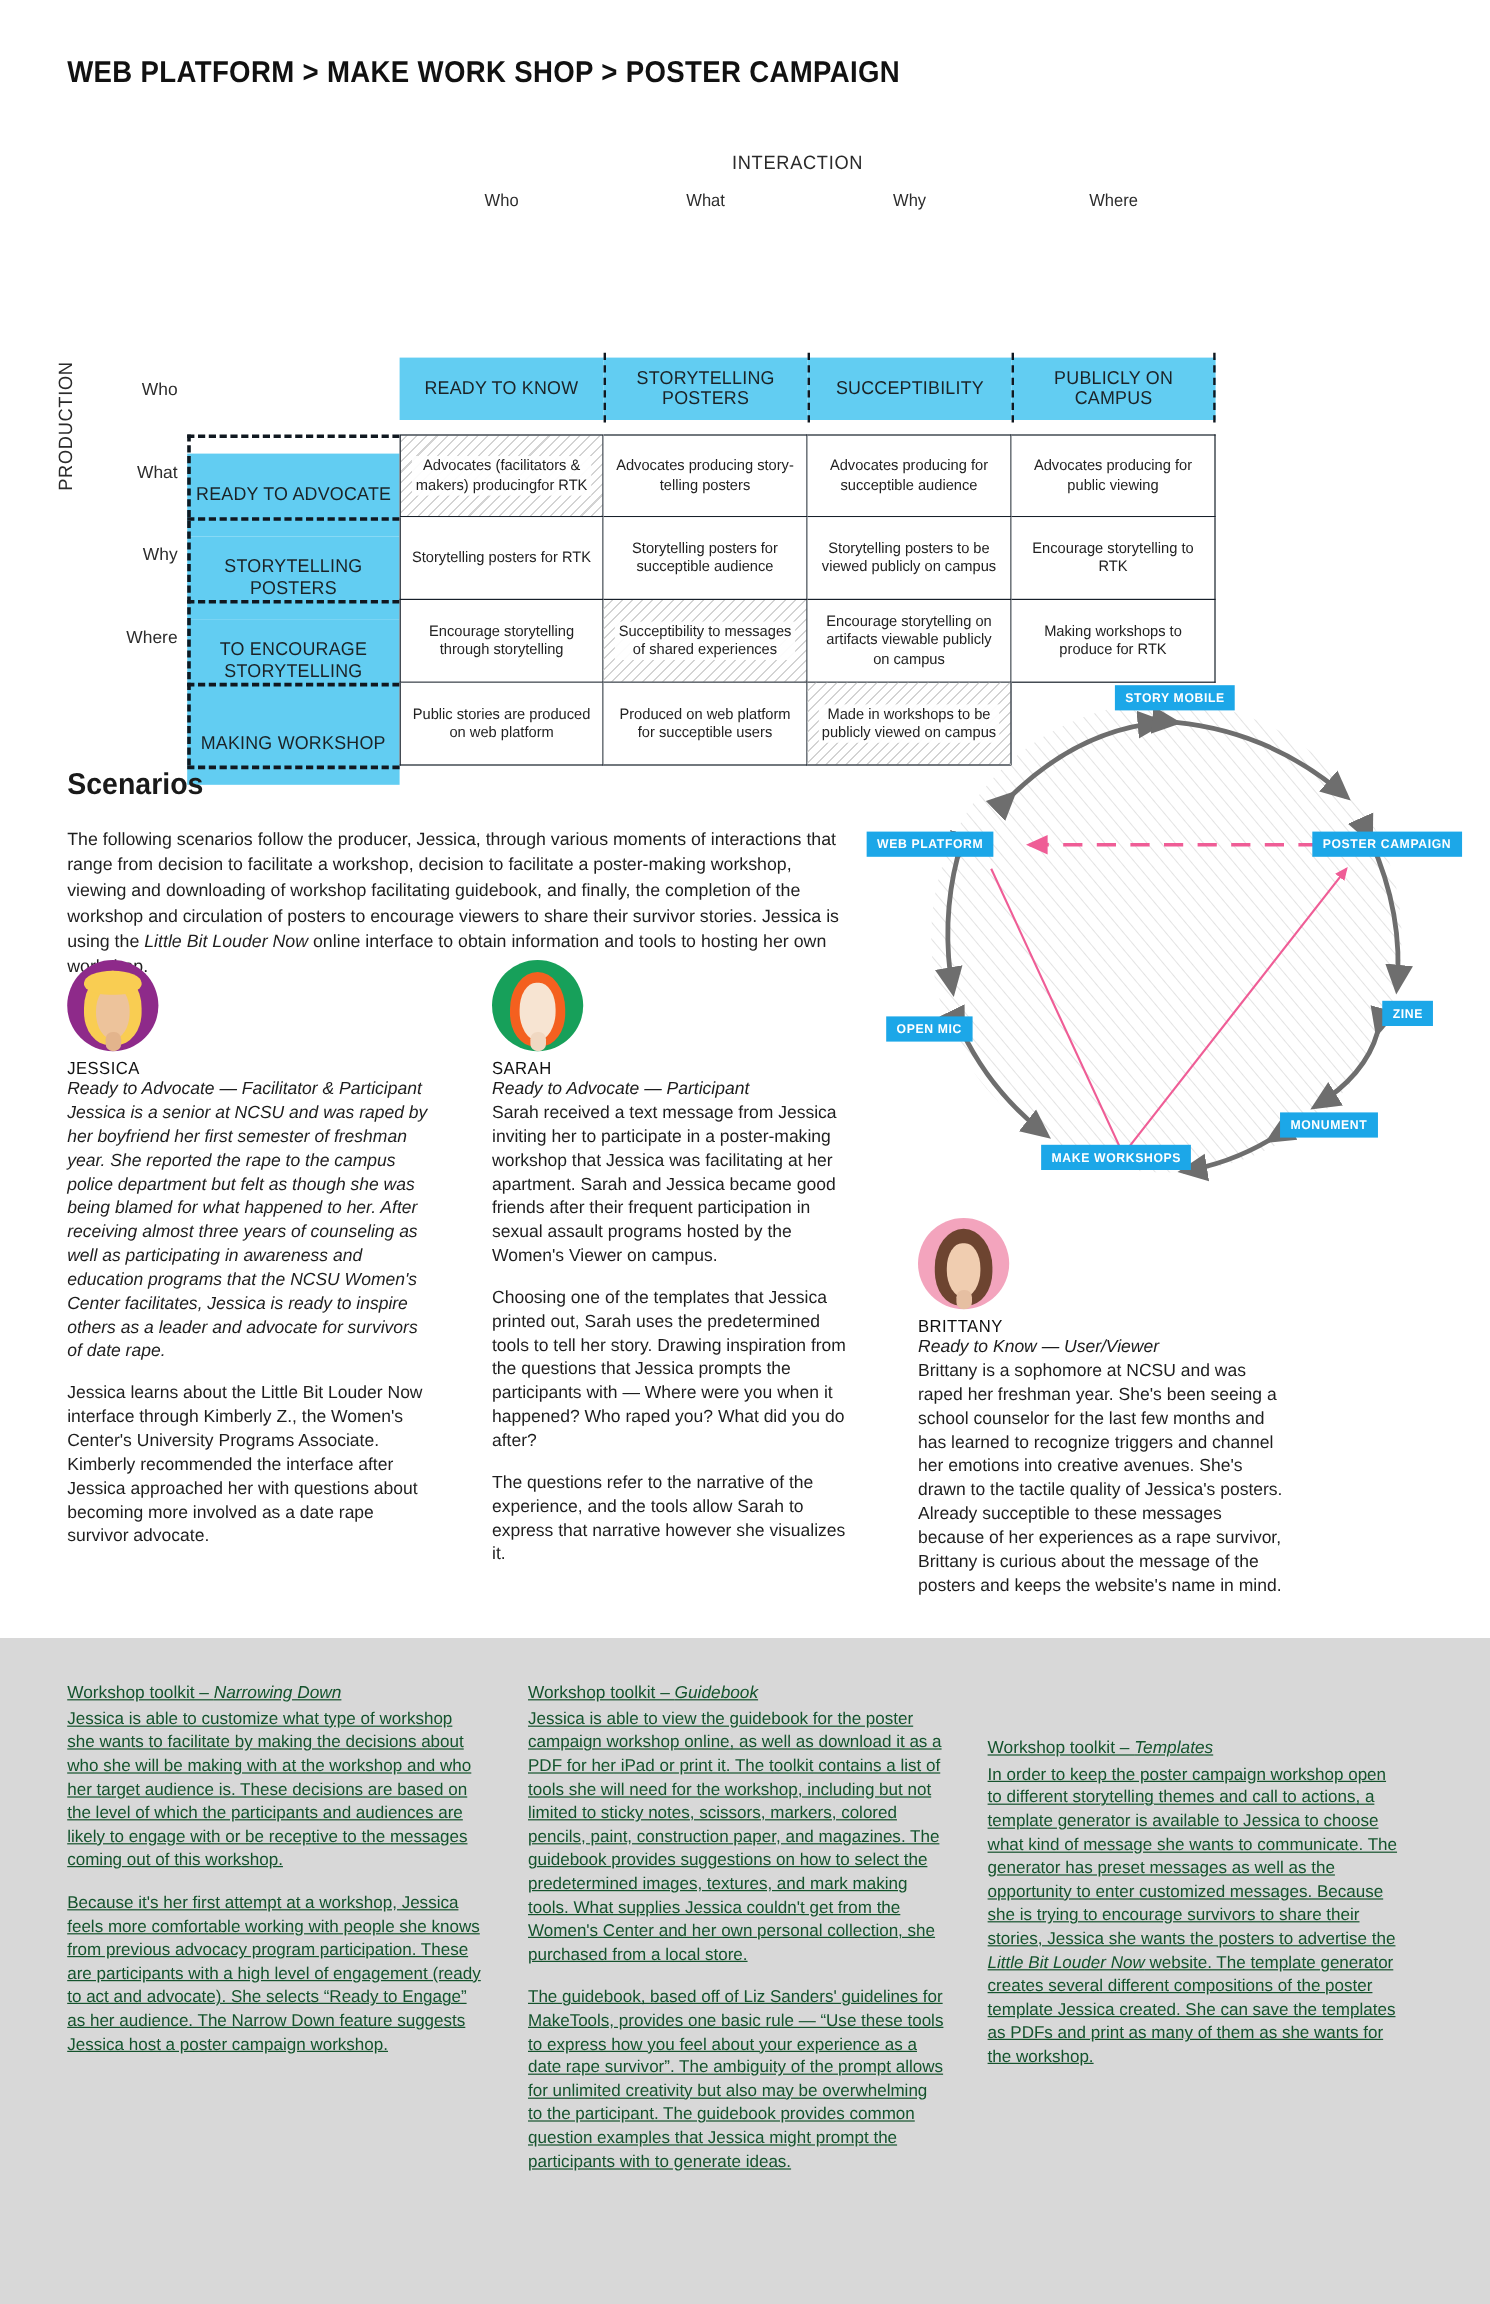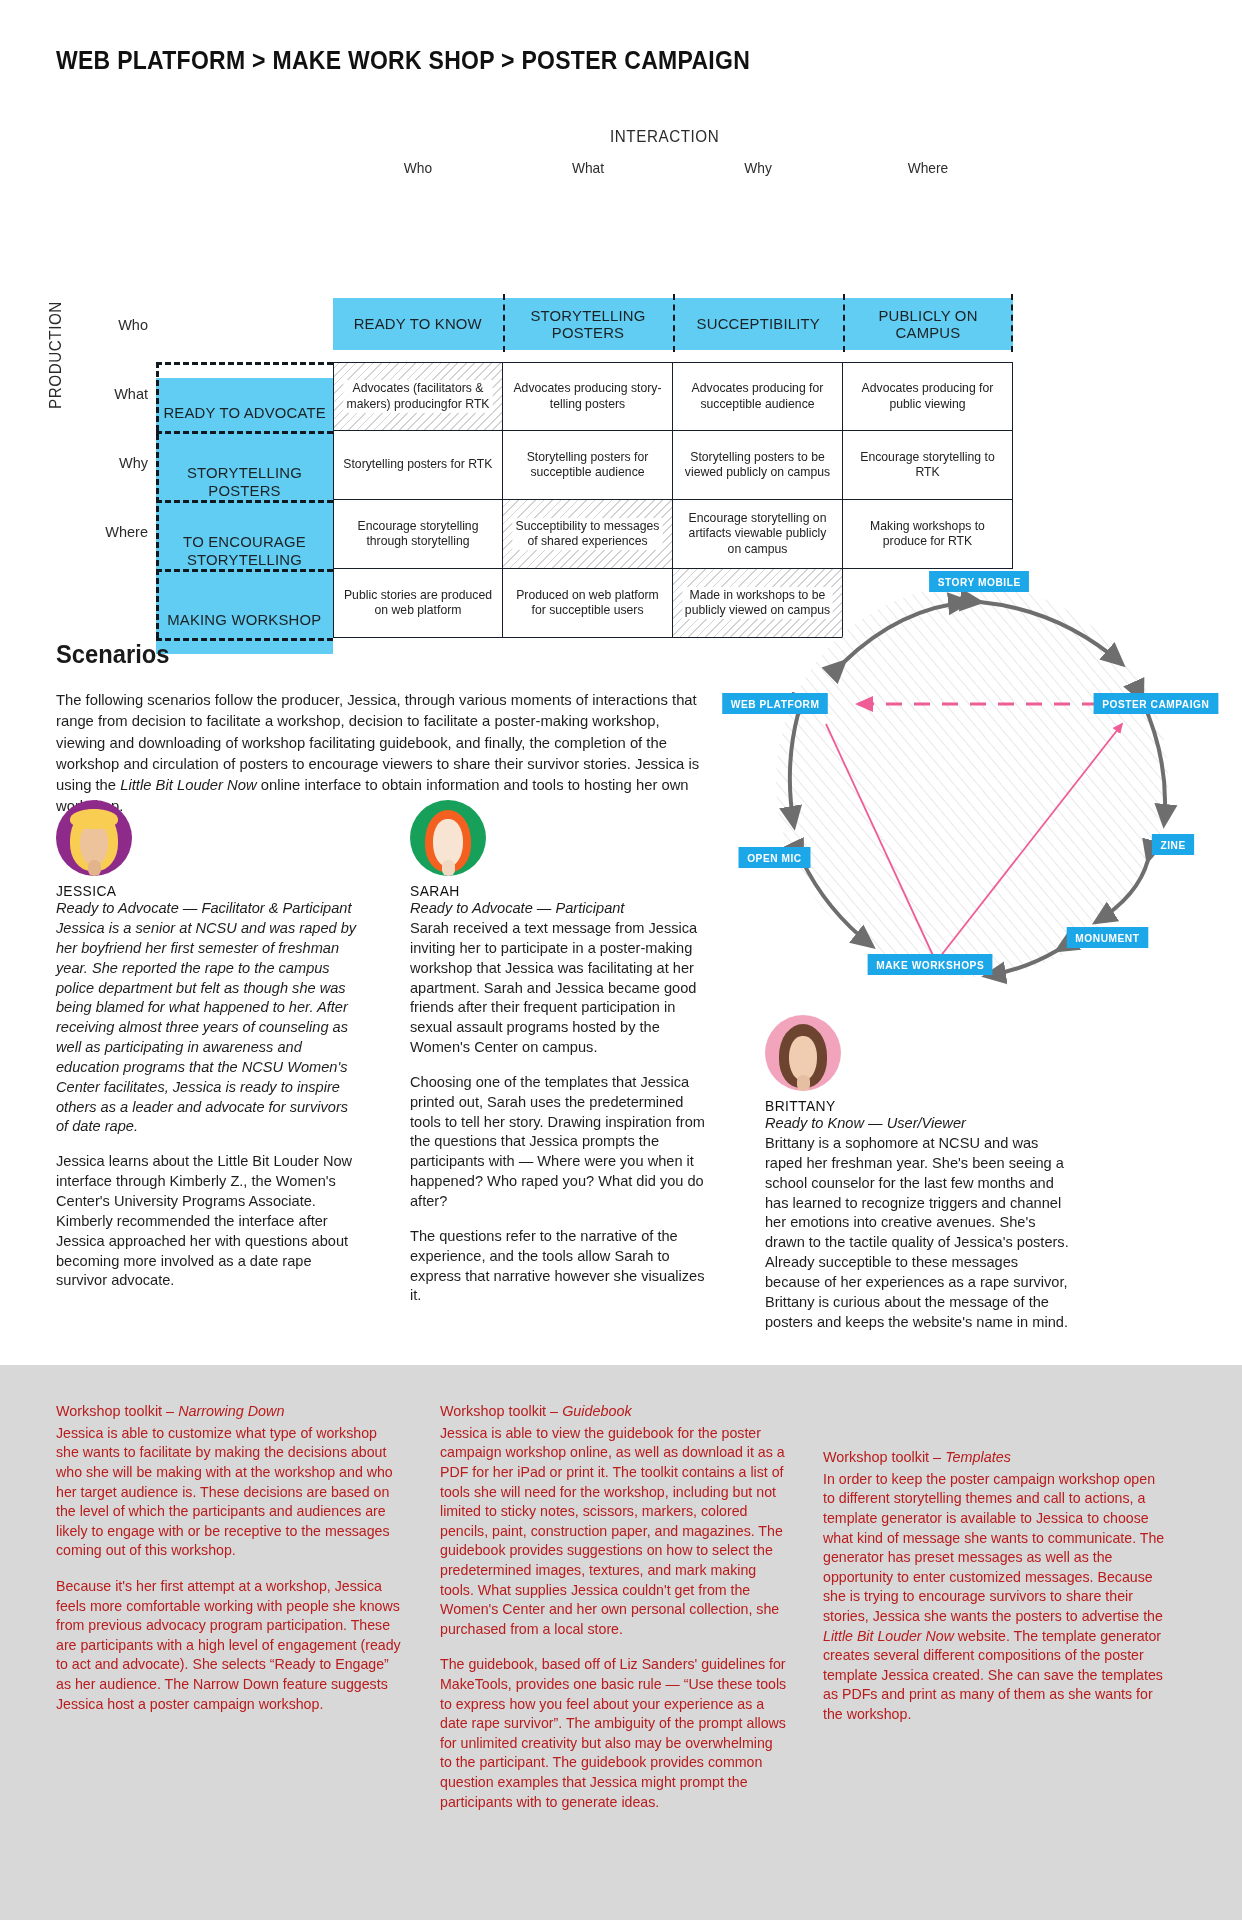--- a/index.html
+++ b/index.html
@@ -185,21 +185,21 @@
     white-space: nowrap;
     font-family: "Liberation Sans Narrow", "Liberation Sans", sans-serif;
     transform: scaleX(0.96);
   }
 
   
   .toolkit-panel {
     position: absolute; left: 0; top: 1365px; width: 1242px; height: 555px;
     background: #d8d8d8;
   }
-  .toolkit-col { position: absolute; width: 347px; font-size: 14.2px; line-height: 1.38; color: #b91c1c; }
+  .toolkit-col { position: absolute; width: 347px; font-size: 14.2px; line-height: 1.38; color: #14532d; text-decoration: underline; }
   #toolkit-0 { left: 56px; top: 1402px; }
   #toolkit-1 { left: 440px; top: 1402px; }
   #toolkit-2 { left: 823px; top: 1448px; }
   .toolkit-title { font-size: 14.4px; margin-bottom: 2px; }
   .toolkit-title i { font-style: italic; }
   .toolkit-col p { margin-bottom: 16px; }
   .toolkit-col p i { font-style: italic; }
 </style>
 </head>
 <body>
@@ -333,21 +333,21 @@
 </div>
 
 <div class="persona" id="persona-sarah">
   <div class="avatar" style="background:#17a05a;">
     <div class="av-hair" style="left:15px; top:10px; width:46px; height:62px; background:#f4601f;"></div>
     <div class="av-face" style="left:23px; top:19px; width:30px; height:48px; background:#f7e4d2;"></div>
     <div class="av-neck" style="left:32px; top:60px; width:13px; height:16px; background:#f0d8c2;"></div>
   </div>
   <div class="pname">SARAH</div>
   <div class="prole">Ready to Advocate — Participant</div>
-  <div class="pbody">Sarah received a text message from Jessica inviting her to participate in a poster-making workshop that Jessica was facilitating at her apartment. Sarah and Jessica became good friends after their frequent participation in sexual assault programs hosted by the Women's Center on campus.</div>
+  <div class="pbody">Sarah received a text message from Jessica inviting her to participate in a poster-making workshop that Jessica was facilitating at her apartment. Sarah and Jessica became good friends after their frequent participation in sexual assault programs hosted by the Women's Viewer on campus.</div>
   <div class="pbody">Choosing one of the templates that Jessica printed out, Sarah uses the predetermined tools to tell her story. Drawing inspiration from the questions that Jessica prompts the participants with — Where were you when it happened? Who raped you? What did you do after?</div>
   <div class="pbody">The questions refer to the narrative of the experience, and the tools allow Sarah to express that narrative however she visualizes it.</div>
 </div>
 
 <div class="persona" id="persona-brittany">
   <div class="avatar" style="background:#f3a4bd;">
     <div class="av-hair" style="left:14px; top:9px; width:48px; height:64px; background:#6d4430;"></div>
     <div class="av-face" style="left:24px; top:21px; width:28px; height:45px; background:#f0cdb0;"></div>
     <div class="av-neck" style="left:32px; top:60px; width:13px; height:16px; background:#e6bfa2;"></div>
   </div>

